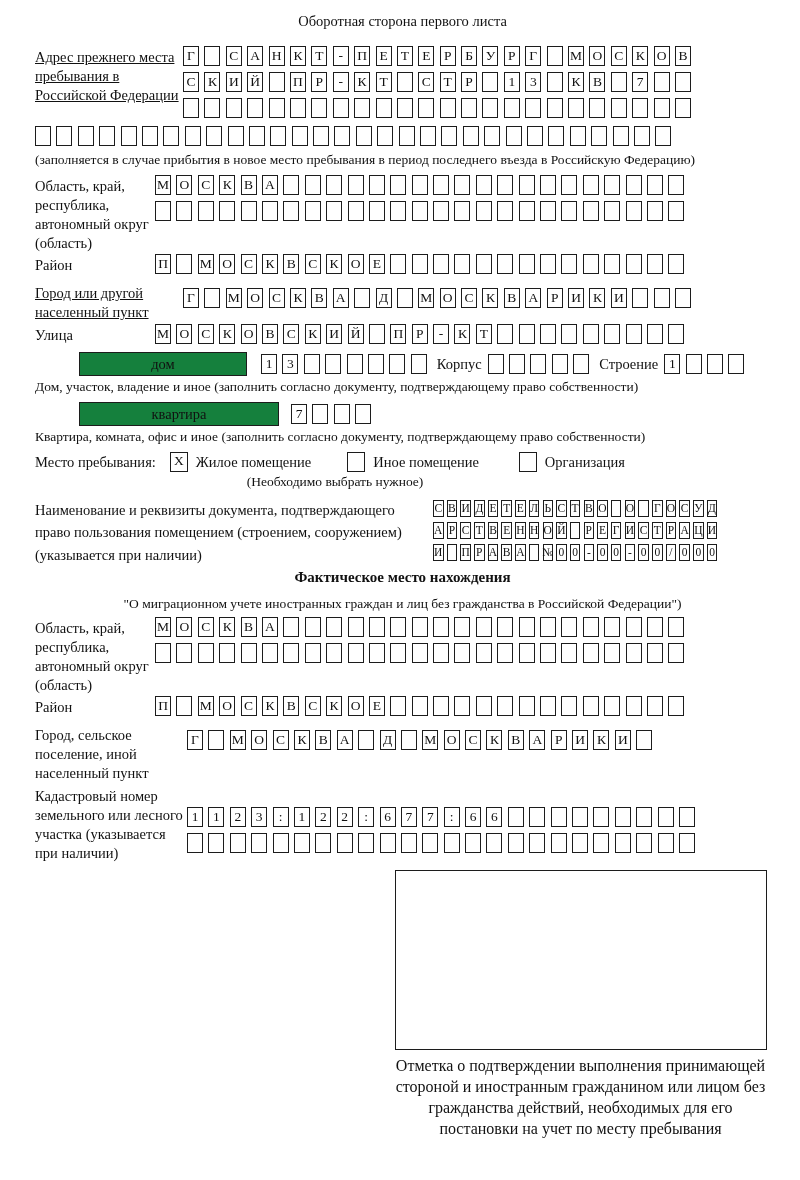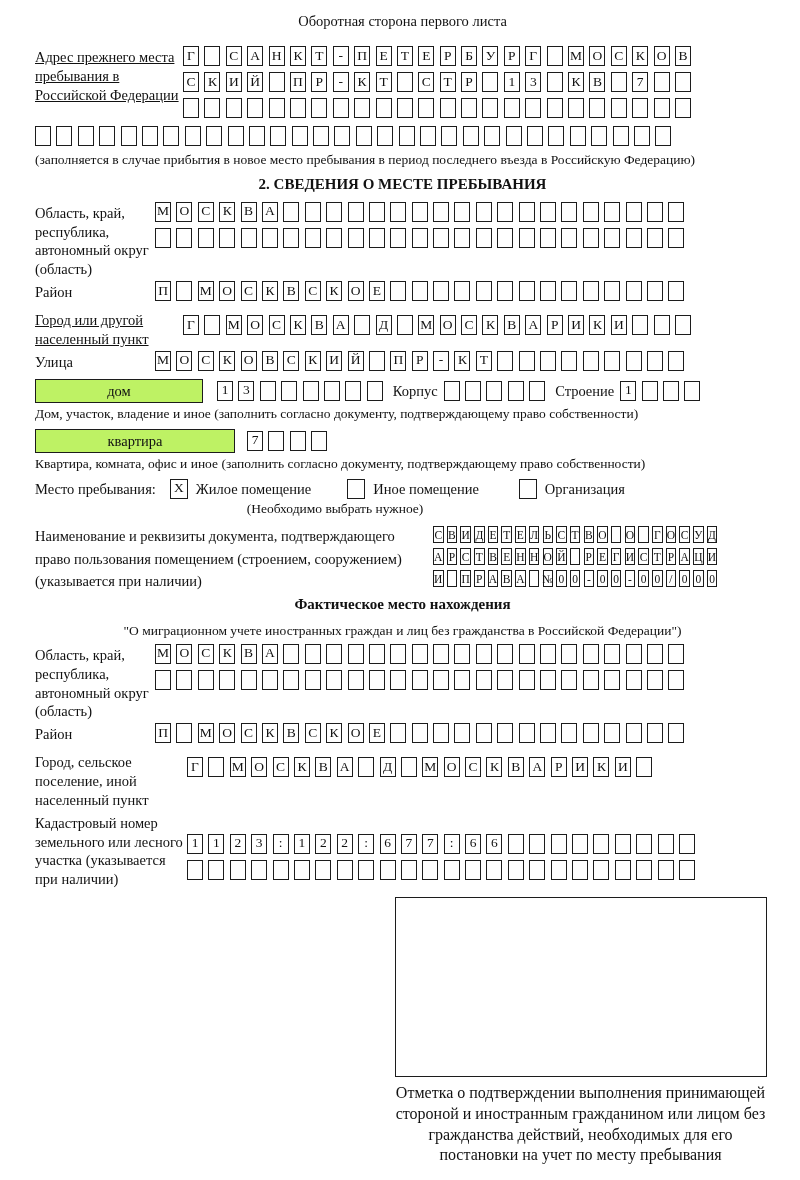--- a/index.html
+++ b/index.html
@@ -26,21 +26,21 @@
   }
   .cellrow .cell:last-child { margin-right:0; }
   .cells-sm .cell { width:10.5px; height:17px; border-width:1.5px; margin-right:3.2px; font-size:11.5px; }
   .cellrow.sm { margin-bottom:5px; }
 
   .caption { font-size:13.5px; margin:2px 0 6px 0; }
   .caption.center { text-align:left; }
   .sec-title { text-align:center; font-weight:bold; font-size:15px; margin:6px 0 8px 0; }
 
   .house-row { display:flex; align-items:center; margin-bottom:3px; }
-  .wide-box { border:1.5px solid #1c1c1c; height:24px; display:flex; align-items:center; justify-content:center; background:#bef264; }
+  .wide-box { border:1.5px solid #1c1c1c; height:24px; display:flex; align-items:center; justify-content:center; background:#15803d;margin-left:44px; }
   .housebox { width:168px; margin-right:14px; }
   .aptbox { width:200px; margin-right:12px; }
   .inline-lbl { margin:0 6px 0 10px; }
 
   .chk-row { display:flex; align-items:center; margin:6px 0 2px 0; }
   .chkbox { flex:none; width:18px; height:20px; border:1.6px solid #1c1c1c; display:flex; align-items:center; justify-content:center; font-size:13.5px; }
   .chk-lbl { margin:0 10px 0 8px; }
 
   .fact-note { text-align:center; font-size:13.5px; line-height:1.35; }
 
@@ -167,21 +167,20 @@
       <span class="cell"></span>
       <span class="cell"></span>
       <span class="cell"></span>
       <span class="cell"></span>
       <span class="cell"></span>
       <span class="cell"></span>
       <span class="cell"></span>
     </div>
   <div class="caption center">(заполняется в случае прибытия в новое место пребывания в период последнего въезда в Российскую Федерацию)</div>
 
-  <div class="sec-title">2. СВЕДЕНИЯ О МЕСТЕ ПРЕБЫВАНИЯ</div>
 
   <div class="frow">
     <div class="flabel w120">Область, край, республика, автономный округ (область)</div>
     <div class="fcells">
       <div class="cellrow">
           <span class="cell">М</span>
           <span class="cell">О</span>
           <span class="cell">С</span>
           <span class="cell">К</span>
           <span class="cell">В</span>

